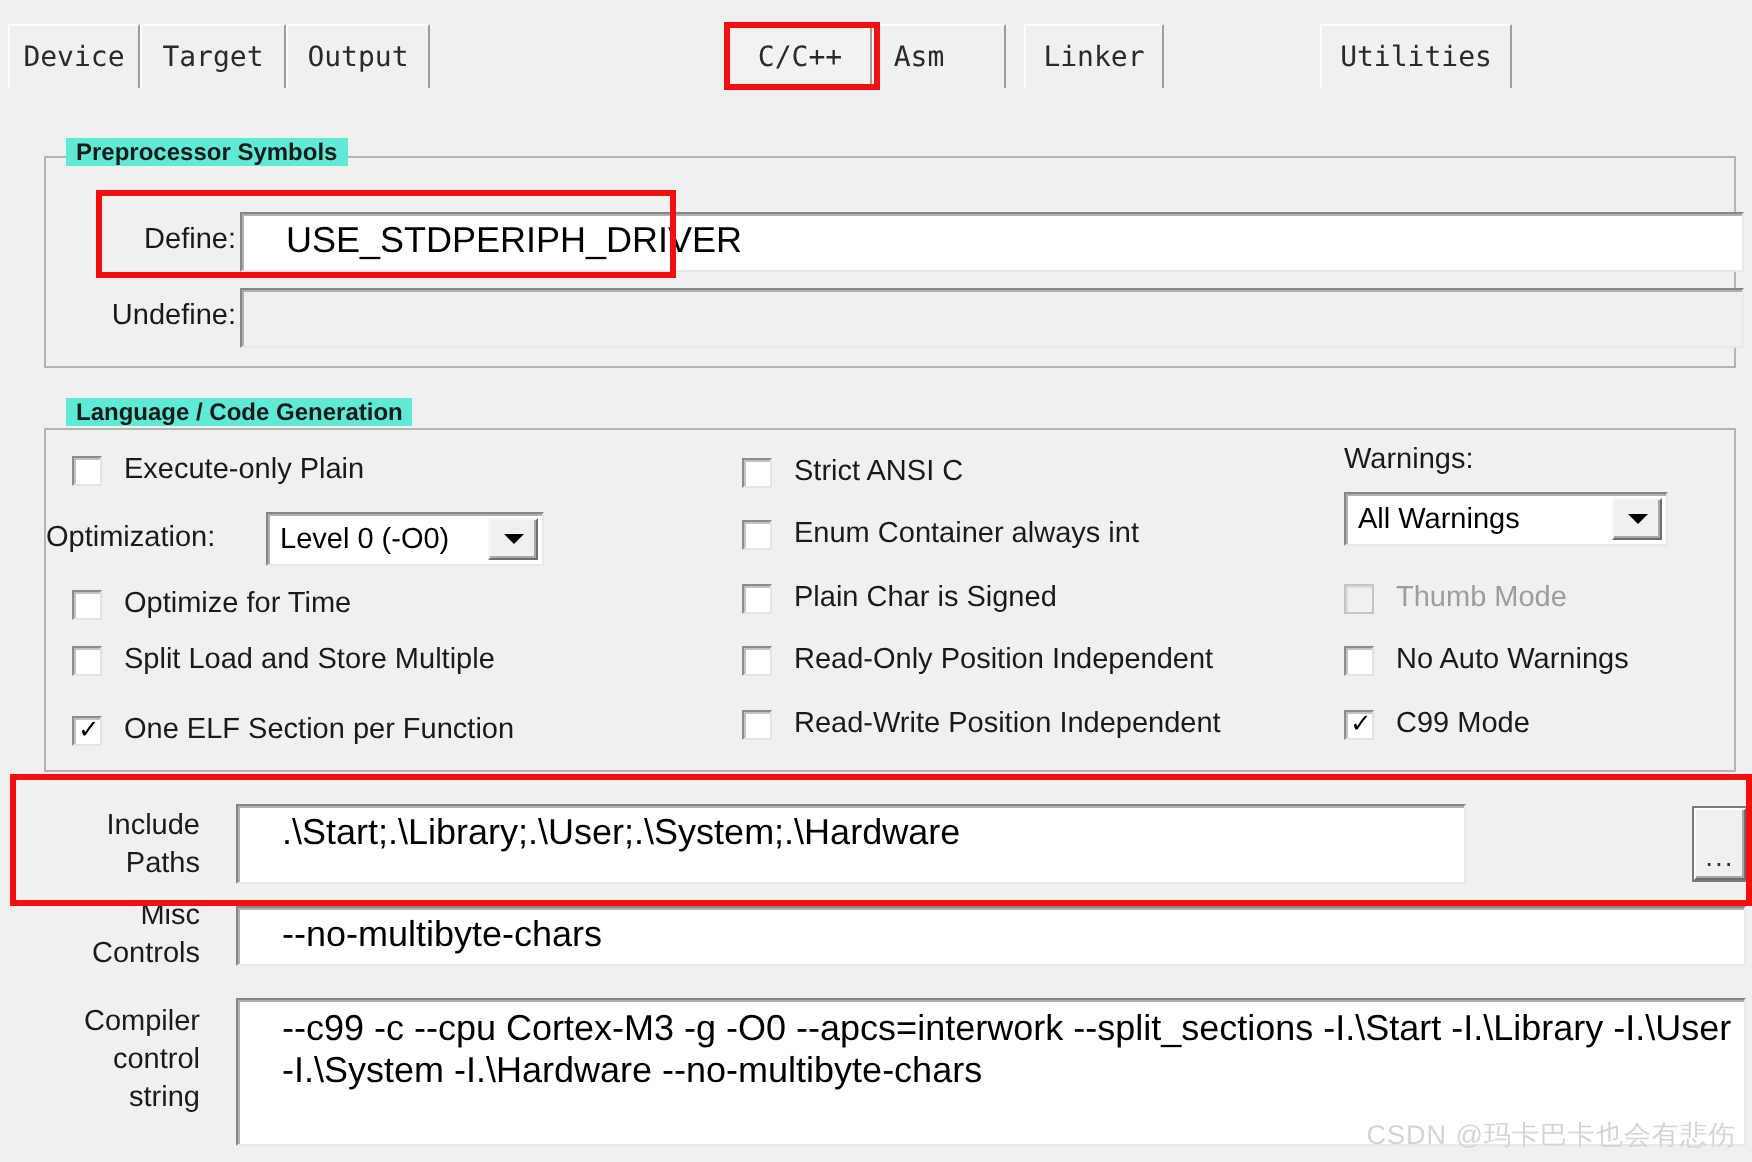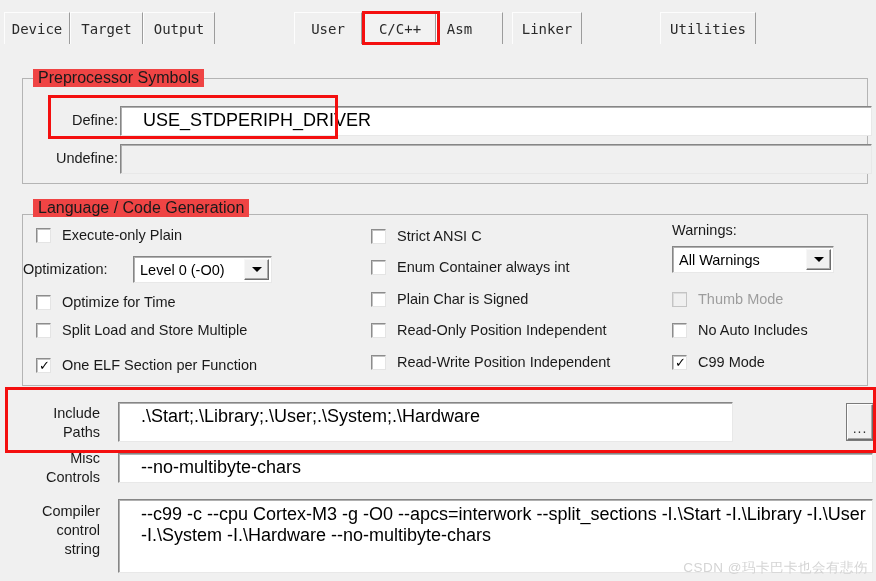--- a/index.html
+++ b/index.html
@@ -58,25 +58,26 @@
   
   .groupbox {
     position: absolute;
     border: 1px solid #b4b4b4;
     border-radius: 0;
     box-sizing: border-box;
     background: transparent;
   }
   .group-legend {
     position: absolute;
-    background: #ef4444;
+    background: #5eead4;
     padding: 0 5px;
-    font-size: 16px;
+    font-size: 12px;
     color: #1a1a1a;
     white-space: nowrap;
+    font-weight: bold;
   }
 
   
   .lbl {
     position: absolute;
     color: #1a1a1a;
     font-size: 14.5px;
     white-space: nowrap;
   }
   .lbl.right { text-align: right; }
@@ -211,23 +212,20 @@
 <div id="tabstrip">
   <div class="tab" style="left:4px;width:66px;">
     <span>Device</span>
   </div>
   <div class="tab" style="left:70px;width:73px;">
     <span>Target</span>
   </div>
   <div class="tab" style="left:143px;width:72px;">
     <span>Output</span>
   </div>
-  <div class="tab" style="left:294px;width:68px;">
-    <span>User</span>
-  </div>
   <div class="tab selected" style="left:364px;width:72px;">
     <span>C/C++</span>
   </div>
   <div class="tab" style="left:436px;width:67px;">
     <span style="position:relative;left:-10px;">Asm</span>
   </div>
   <div class="tab" style="left:512px;width:70px;">
     <span>Linker</span>
   </div>
   <div class="tab" style="left:660px;width:96px;">
@@ -290,21 +288,21 @@
   <span class="cval">All Warnings</span>
   <span class="arrowbtn">
       <span class="caret"></span>
     </span>
 </div>
 
 <div class="cb disabled" style="left:672px;top:292px;"></div>
 <div class="lbl disabled" style="left:698px;top:291px;">Thumb Mode</div>
 
 <div class="cb" style="left:672px;top:323px;"></div>
-<div class="lbl" style="left:698px;top:322px;">No Auto Includes</div>
+<div class="lbl" style="left:698px;top:322px;">No Auto Warnings</div>
 
 <div class="cb" style="left:672px;top:355px;">
   <span class="tick">✓</span>
 </div>
 <div class="lbl" style="left:698px;top:354px;">C99 Mode</div>
 
 <div class="lbl right" style="left:22px;top:405px;width:78px;">Include</div>
 <div class="lbl right" style="left:22px;top:424px;width:78px;">Paths</div>
 <div class="field" style="left:118px;top:402px;width:615px;height:40px;">.\Start;.\Library;.\User;.\System;.\Hardware</div>
 <div class="browsebtn" style="left:847px;top:404px;width:26px;height:36px;">...</div>

